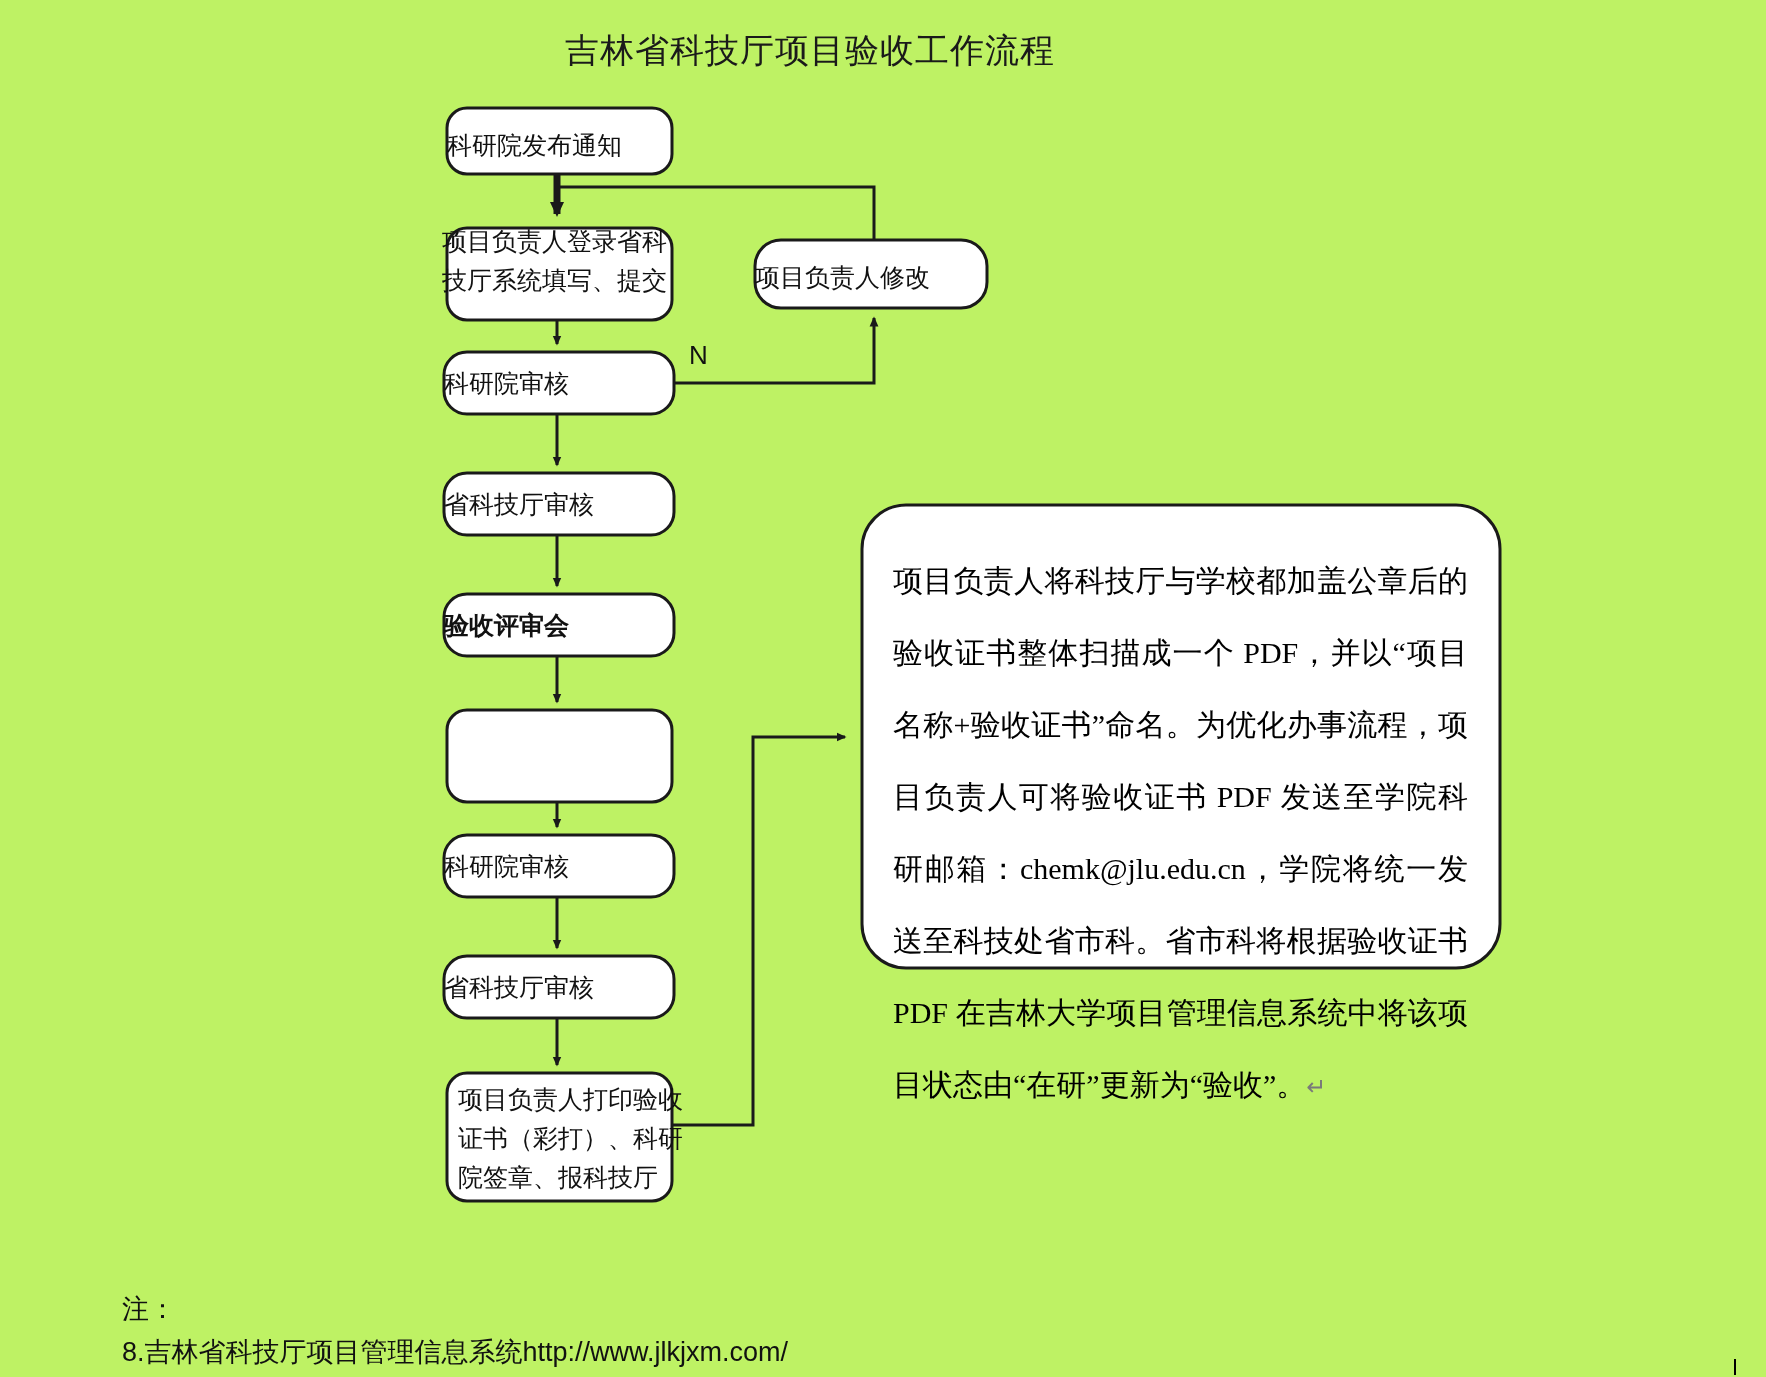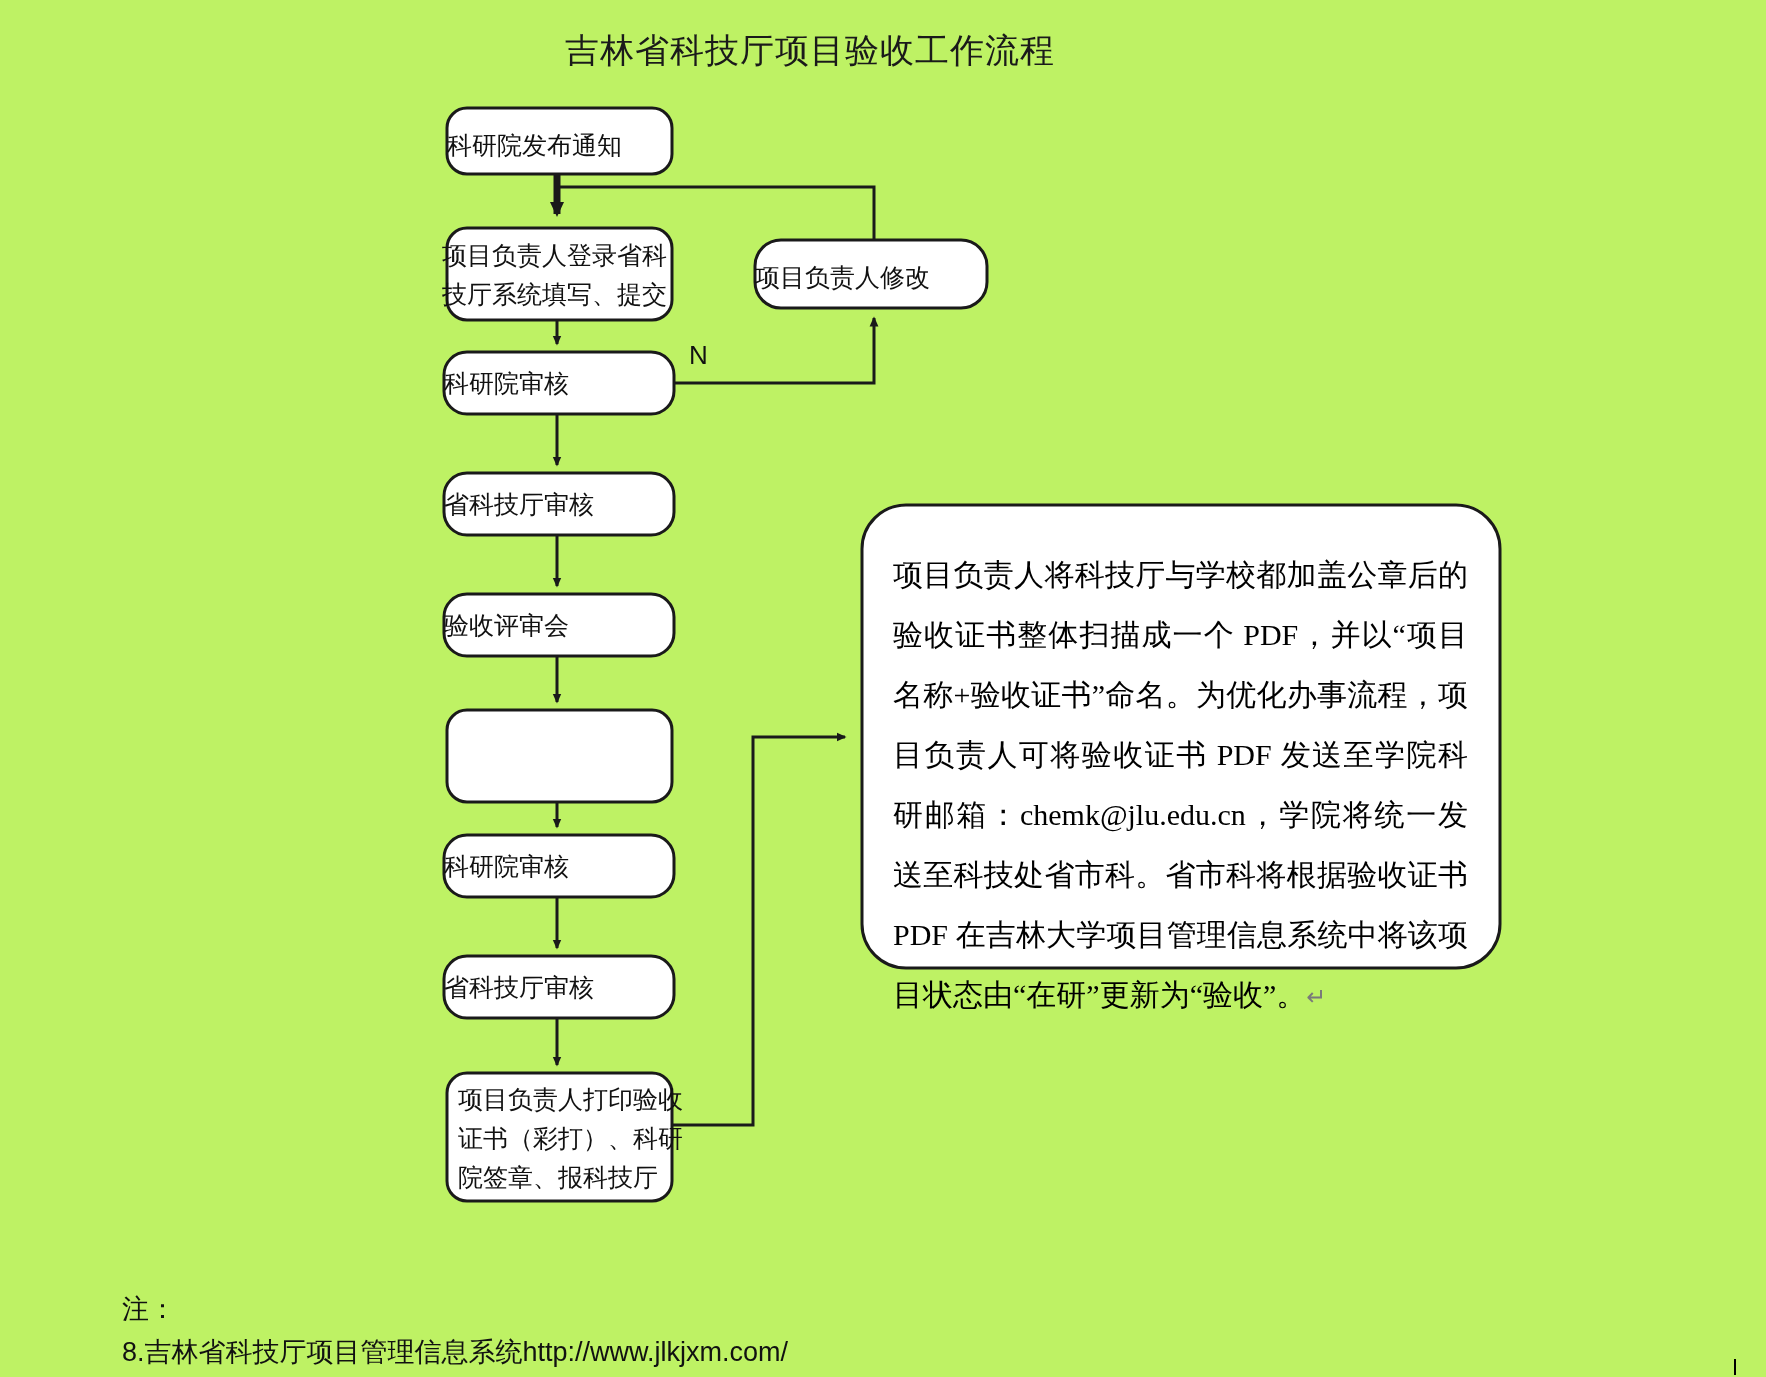--- a/index.html
+++ b/index.html
@@ -59,21 +59,21 @@
     color: #111111;
     font-family: "Liberation Sans", sans-serif;
   }
   .note-body {
     position: absolute;
     left: 893px;
     top: 545px;
     width: 575px;
     font-family: "Liberation Serif", serif;
     font-size: 30px;
-    line-height: 60px;
+    line-height: 72px;
     color: #000000;
     text-align: justify;
     text-justify: inter-character;
   }
   .note-body .pilcrow {
     color: #7a7a7a;
     font-size: 24px;
     font-family: "Liberation Sans", sans-serif;
   }
   .footnotes {
@@ -149,28 +149,28 @@
       <path d="M672,1125 L753,1125 L753,737 L845,737" stroke-width="3" marker-end="url(#arrowhead)"></path>
     </g>
   </svg>
 
   <div class="layer-text">
 
     <div class="chart-title">吉林省科技厅项目验收工作流程</div>
 
     <div class="node-label" style="left:447px; top:126px; width:225px;">科研院发布通知</div>
 
-    <div class="node-label" style="left:442px; top:236px; width:235px;">项目负责人登录省科
+    <div class="node-label" style="left:442px; top:222px; width:235px;">项目负责人登录省科
 技厅系统填写、提交</div>
 
     <div class="node-label" style="left:444px; top:364px; width:230px;">科研院审核</div>
 
     <div class="node-label" style="left:444px; top:485px; width:230px;">省科技厅审核</div>
 
-    <div class="node-label" style="left:444px; top:606px; width:230px;">验收评审会</div>
+    <div class="node-label" style="left:444px; top:606px; width:230px;font-weight:bold;">验收评审会</div>
 
 
     <div class="node-label" style="left:444px; top:847px; width:230px;">科研院审核</div>
 
     <div class="node-label" style="left:444px; top:968px; width:230px;">省科技厅审核</div>
 
     <div class="node-label" style="left:458px; top:1080px; width:235px;">项目负责人打印验收
 证书（彩打）、科研
 院签章、报科技厅</div>
 

